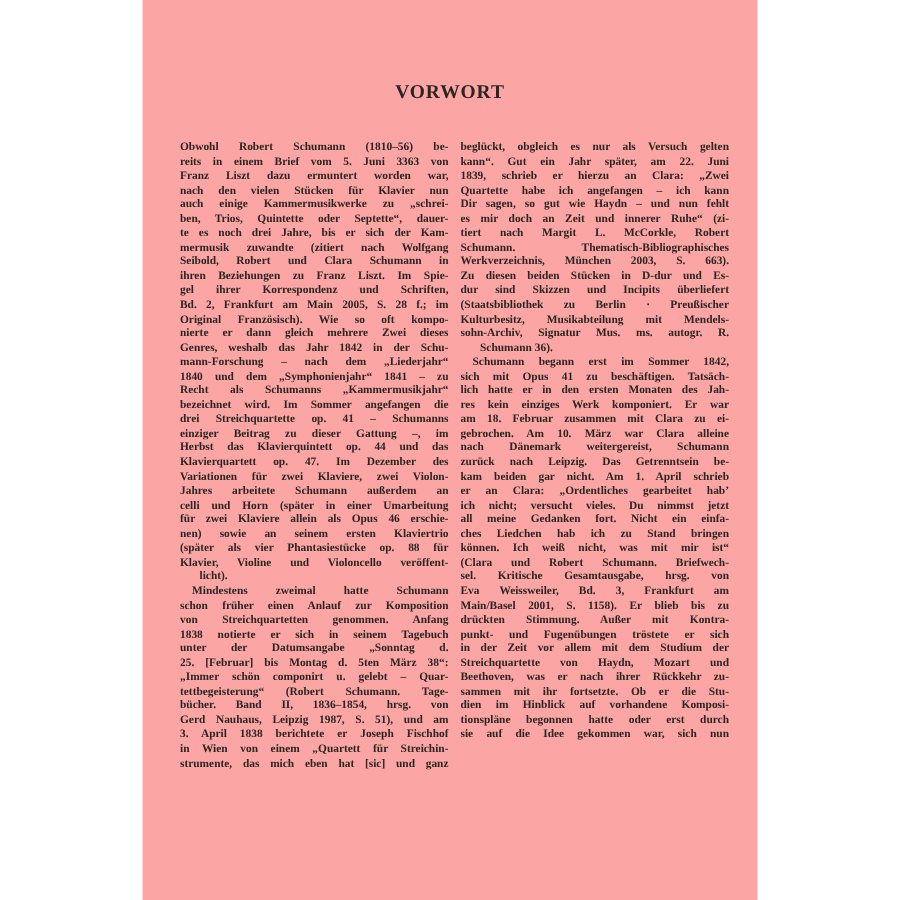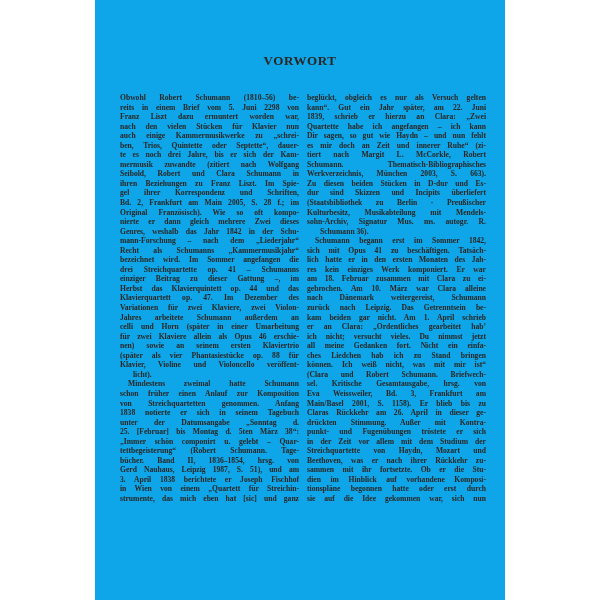--- a/index.html
+++ b/index.html
@@ -6,21 +6,21 @@
     body {
       width: 600px; height: 600px;
       background: #ffffff;
       position: relative;
       overflow: hidden;
     }
     .page {
       position: absolute;
       left: 95px; top: 0;
       width: 410px; height: 600px;
-      background: #0ea5e9;
+      background: #fca5a5;
     }
     .title {
       position: absolute;
       left: 0; right: 0; top: 53px;
       text-align: center;
       font-family: "Liberation Serif", serif;
       font-weight: bold;
       font-size: 13px;
       letter-spacing: 0.6px;
       color: #2a2622;
@@ -49,35 +49,36 @@
     .line.last { text-align-last: left; margin-left: 13px; }
     .line.indent { padding-left: 8px; }
   </style>
 </head>
 <body>
 
 <div class="page">
   <div class="title">VORWORT</div>
   <div class="col left">
       <span class="line">Obwohl Robert Schumann (1810–56) be-</span>
-      <span class="line">reits in einem Brief vom 5. Juni 2298 von</span>
+      <span class="line">reits in einem Brief vom 5. Juni 3363 von</span>
       <span class="line">Franz Liszt dazu ermuntert worden war,</span>
       <span class="line">nach den vielen Stücken für Klavier nun</span>
       <span class="line">auch einige Kammermusikwerke zu „schrei-</span>
       <span class="line">ben, Trios, Quintette oder Septette“, dauer-</span>
       <span class="line">te es noch drei Jahre, bis er sich der Kam-</span>
       <span class="line">mermusik zuwandte (zitiert nach Wolfgang</span>
       <span class="line">Seibold, Robert und Clara Schumann in</span>
       <span class="line">ihren Beziehungen zu Franz Liszt. Im Spie-</span>
       <span class="line">gel ihrer Korrespondenz und Schriften,</span>
       <span class="line">Bd. 2, Frankfurt am Main 2005, S. 28 f.; im</span>
       <span class="line">Original Französisch). Wie so oft kompo-</span>
       <span class="line">nierte er dann gleich mehrere Zwei dieses</span>
       <span class="line">Genres, weshalb das Jahr 1842 in der Schu-</span>
       <span class="line">mann-Forschung – nach dem „Liederjahr“</span>
+      <span class="line">1840 und dem „Symphonienjahr“ 1841 – zu</span>
       <span class="line">Recht als Schumanns „Kammermusikjahr“</span>
       <span class="line">bezeichnet wird. Im Sommer angefangen die</span>
       <span class="line">drei Streichquartette op. 41 – Schumanns</span>
       <span class="line">einziger Beitrag zu dieser Gattung –, im</span>
       <span class="line">Herbst das Klavierquintett op. 44 und das</span>
       <span class="line">Klavierquartett op. 47. Im Dezember des</span>
       <span class="line">Variationen für zwei Klaviere, zwei Violon-</span>
       <span class="line">Jahres arbeitete Schumann außerdem an</span>
       <span class="line">celli und Horn (später in einer Umarbeitung</span>
       <span class="line">für zwei Klaviere allein als Opus 46 erschie-</span>
@@ -126,21 +127,20 @@
       <span class="line">kam beiden gar nicht. Am 1. April schrieb</span>
       <span class="line">er an Clara: „Ordentliches gearbeitet hab’</span>
       <span class="line">ich nicht; versucht vieles. Du nimmst jetzt</span>
       <span class="line">all meine Gedanken fort. Nicht ein einfa-</span>
       <span class="line">ches Liedchen hab ich zu Stand bringen</span>
       <span class="line">können. Ich weiß nicht, was mit mir ist“</span>
       <span class="line">(Clara und Robert Schumann. Briefwech-</span>
       <span class="line">sel. Kritische Gesamtausgabe, hrsg. von</span>
       <span class="line">Eva Weissweiler, Bd. 3, Frankfurt am</span>
       <span class="line">Main/Basel 2001, S. 1158). Er blieb bis zu</span>
-      <span class="line">Claras Rückkehr am 26. April in dieser ge-</span>
       <span class="line">drückten Stimmung. Außer mit Kontra-</span>
       <span class="line">punkt- und Fugenübungen tröstete er sich</span>
       <span class="line">in der Zeit vor allem mit dem Studium der</span>
       <span class="line">Streichquartette von Haydn, Mozart und</span>
       <span class="line">Beethoven, was er nach ihrer Rückkehr zu-</span>
       <span class="line">sammen mit ihr fortsetzte. Ob er die Stu-</span>
       <span class="line">dien im Hinblick auf vorhandene Komposi-</span>
       <span class="line">tionspläne begonnen hatte oder erst durch</span>
       <span class="line">sie auf die Idee gekommen war, sich nun</span>
     </div>

